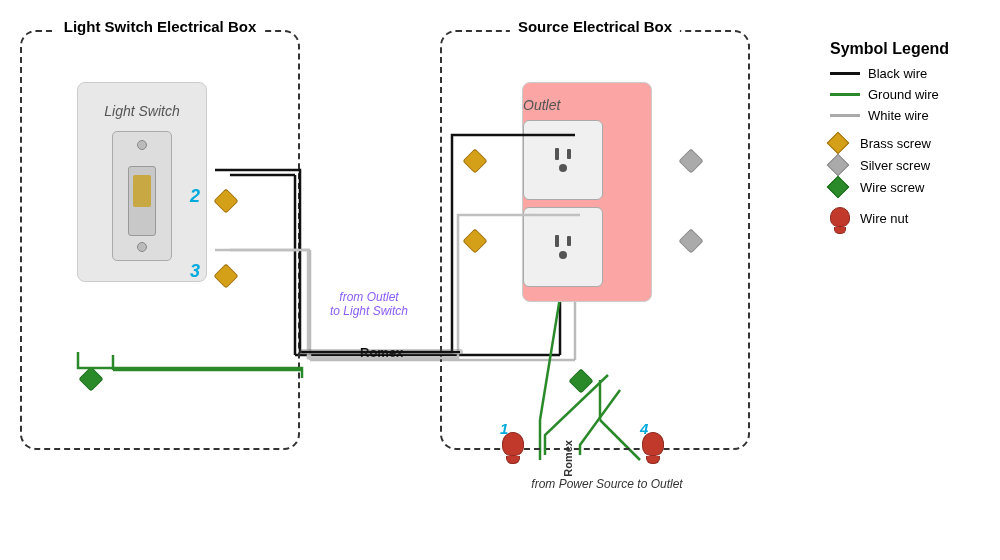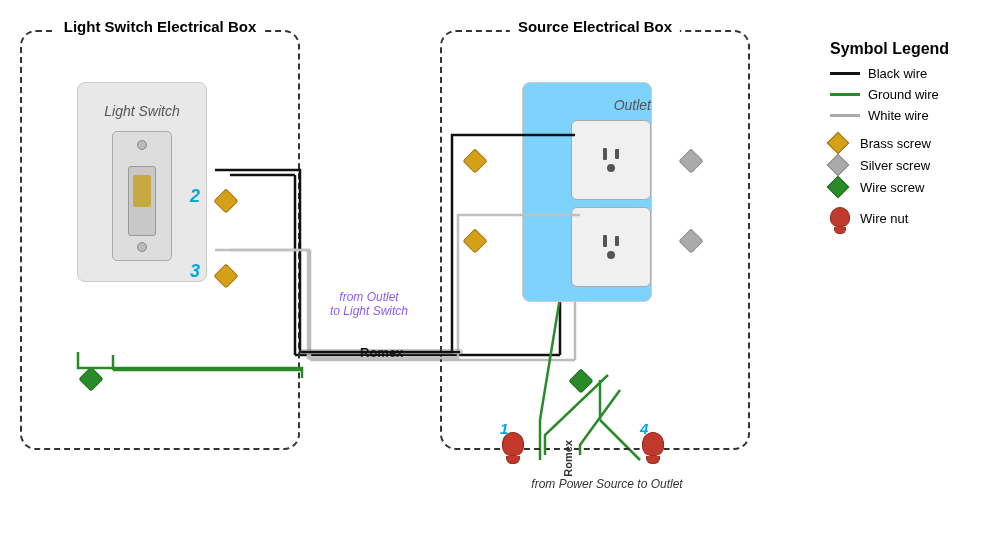--- a/index.html
+++ b/index.html
@@ -88,26 +88,26 @@
       position: absolute;
     }
 
     
     .outlet-panel {
       position: absolute;
       left: 80px;
       top: 50px;
       width: 130px;
       height: 220px;
-      background: #7dd3fc;
+      background: #fca5a5;
       border-radius: 8px;
       border: 1px solid #ccc;
       display: flex;
       flex-direction: column;
-      align-items: flex-end;
+      align-items: flex-start;
       justify-content: space-around;
       padding: 10px 0;
     }
 
     .outlet-label {
       font-style: italic;
       font-size: 14px;
       color: #555;
     }
 

